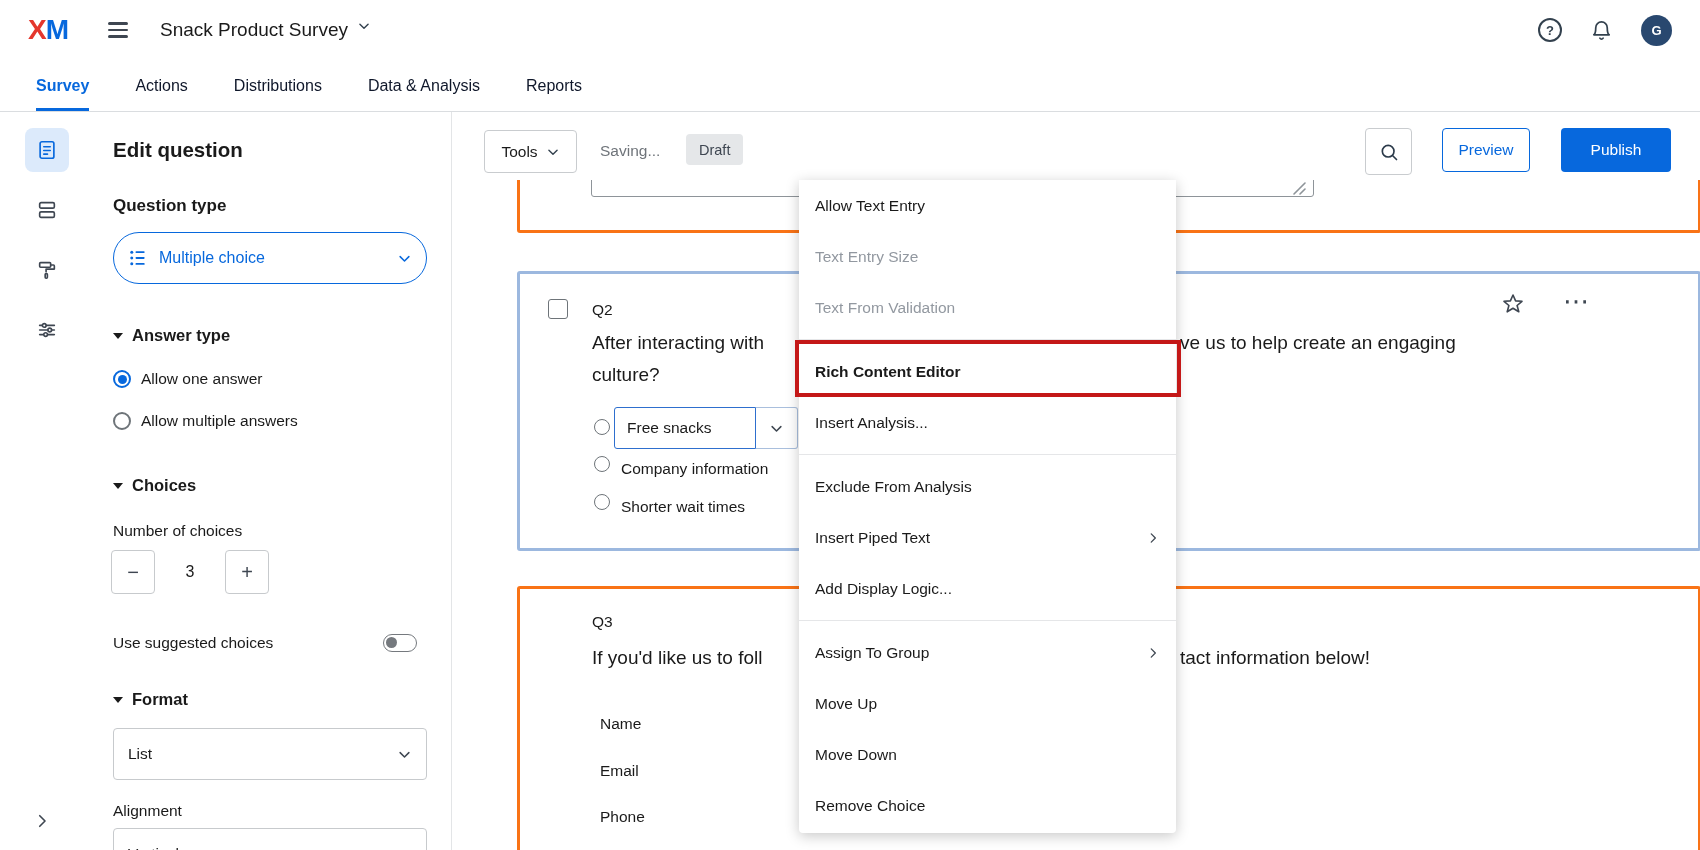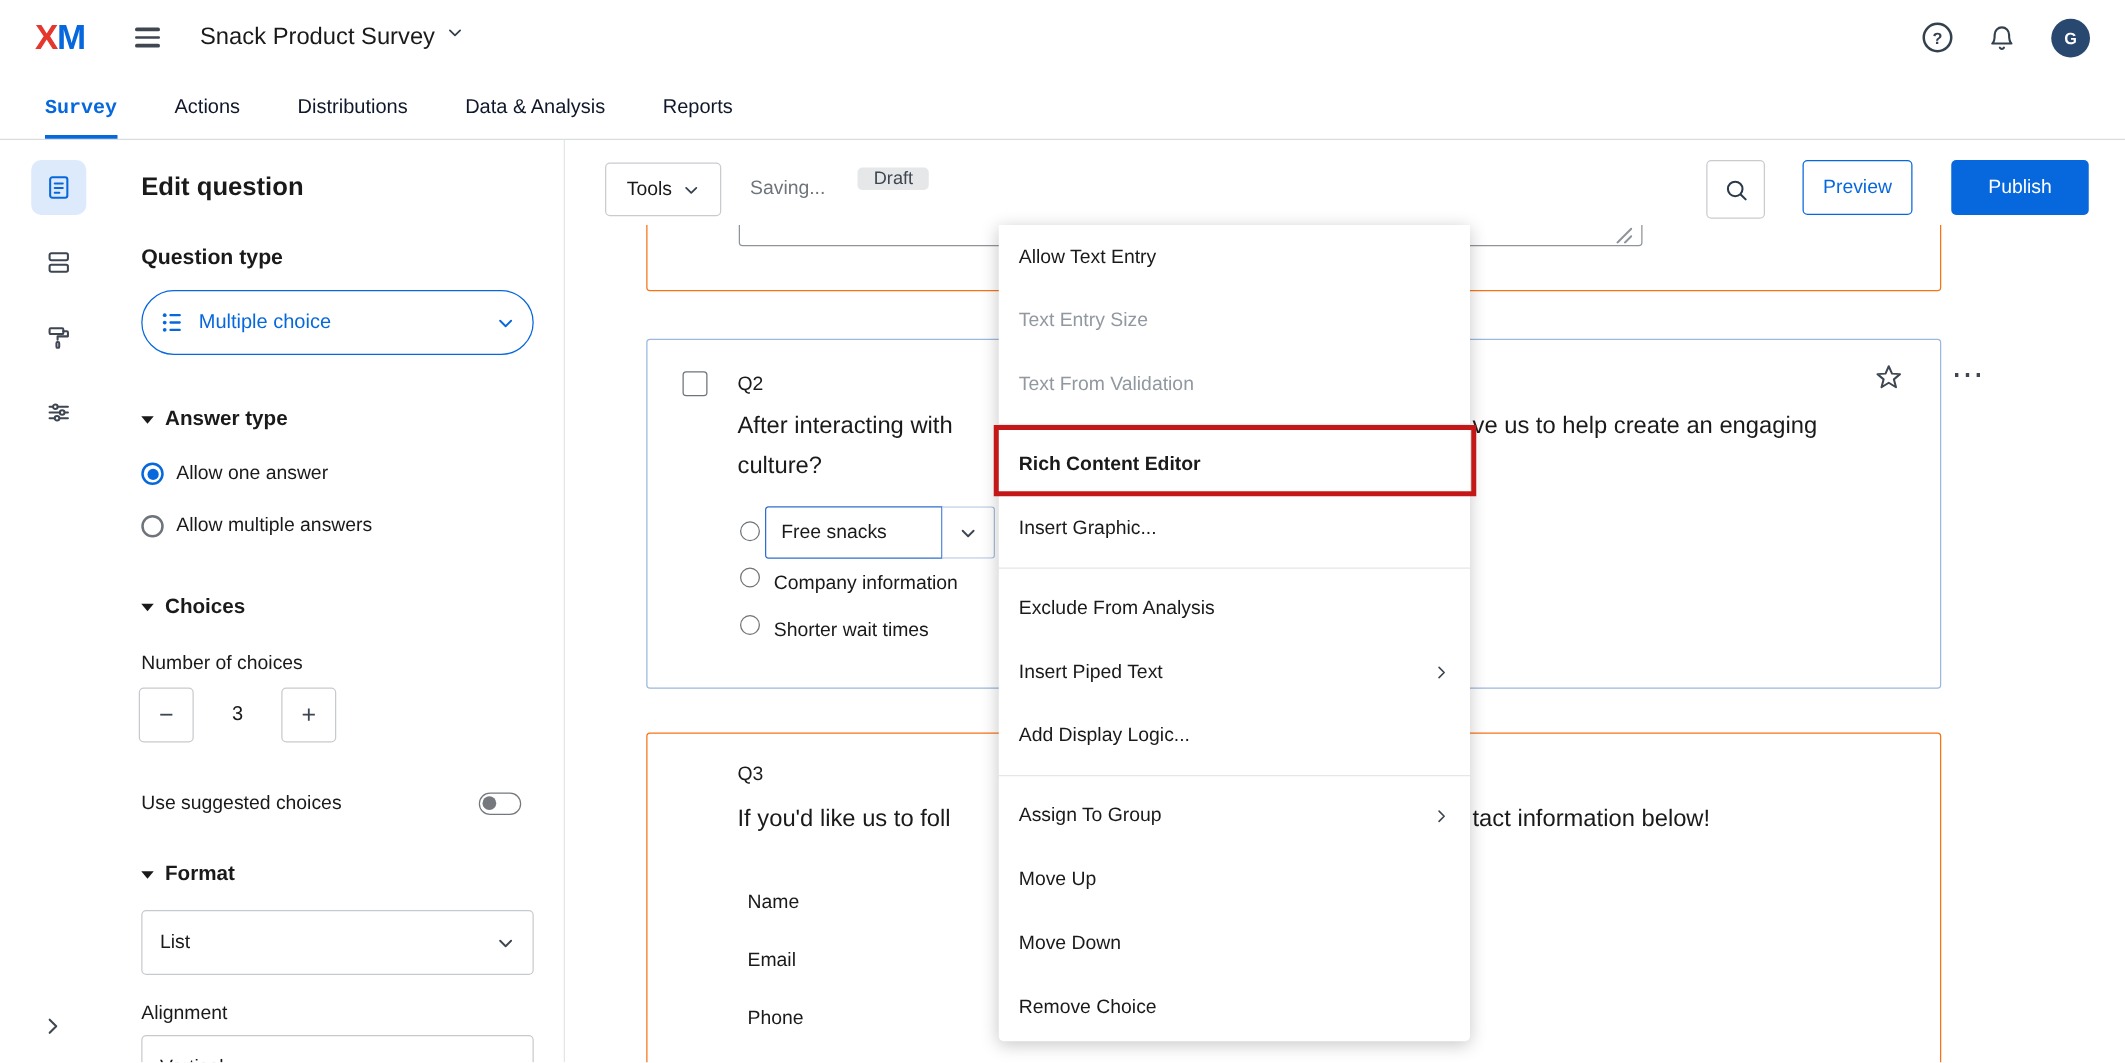--- a/index.html
+++ b/index.html
@@ -15,21 +15,21 @@
   .hamburger{margin-left:40px;display:flex;flex-direction:column;gap:4px;cursor:pointer;}
   .hamburger i{display:block;width:20px;height:2.5px;background:#3E4651;border-radius:2px;}
   .survey-title{margin-left:32px;font-size:19px;display:flex;gap:9px;cursor:pointer;}
   .hd-right{margin-left:auto;display:flex;align-items:center;gap:28px;}
   .help-circle{width:24px;height:24px;border:2px solid #33414E;border-radius:50%;font-size:13px;font-weight:700;color:#33414E;display:flex;align-items:center;justify-content:center;cursor:pointer;}
   .avatar{width:31px;height:31px;border-radius:50%;background:#29486F;color:#fff;font-size:13px;font-weight:700;display:flex;align-items:center;justify-content:center;cursor:pointer;}
 
   
   .tabbar{position:absolute;left:0;top:60px;width:1700px;height:52px;display:flex;align-items:stretch;gap:46px;padding:0 0 0 36px;border-bottom:1px solid #DADDE0;background:#fff;}
   .tab{display:flex;align-items:center;font-size:16px;color:#0f172a;cursor:pointer;border-bottom:3px solid transparent;padding-top:3px;}
-  .tab.active{color:var(--accent);font-weight:700;border-bottom-color:var(--accent);font-family:Liberation Mono, monospace;}
+  .tab.active{color:var(--accent);font-weight:700;border-bottom-color:var(--accent);}
 
   
   .rail{position:absolute;left:0;top:112px;width:95px;height:738px;background:#fff;}
   .rail-item{position:absolute;left:25px;width:44px;height:44px;border-radius:8px;display:flex;align-items:center;justify-content:center;cursor:pointer;}
   .rail-item.active{background:#DCEAFB;}
   .rail-item svg{stroke:#3E4651;}
   .rail-item.active svg{stroke:var(--accent);}
 
   
   .panel{position:absolute;left:95px;top:112px;width:357px;height:738px;background:#fff;border-right:1px solid #E3E5E7;overflow:hidden;}
@@ -47,27 +47,27 @@
   .plabel{position:absolute;left:18px;font-size:15.5px;}
   .step-btn{position:absolute;width:44px;height:44px;border:1px solid #C7CACD;border-radius:4px;background:#fff;display:flex;align-items:center;justify-content:center;font-size:20px;color:#3E4651;cursor:pointer;}
   .step-val{position:absolute;width:70px;height:44px;display:flex;align-items:center;justify-content:center;font-size:16px;}
   .toggle{position:absolute;width:34px;height:18px;border:1.5px solid #75797E;border-radius:10px;background:#fff;cursor:pointer;}
   .toggle .knob{position:absolute;left:2px;top:2px;width:11px;height:11px;border-radius:50%;background:#75797E;}
 
   
   .toolbar{position:absolute;left:452px;top:112px;width:1248px;height:68px;background:#fff;z-index:5;}
   .btn-tools{position:absolute;left:32px;top:18px;width:93px;height:43px;border:1px solid #C9CCCF;border-radius:4px;background:#fff;display:flex;align-items:center;justify-content:center;gap:8px;font-size:15.5px;cursor:pointer;}
   .saving{position:absolute;left:148px;top:30px;font-size:15.5px;color:#6F747A;}
-  .badge{position:absolute;left:234px;top:22px;height:18px;padding:0 13px;border-radius:4px;background:#E5E7E9;color:#3E4651;font-size:14.5px;display:flex;align-items:center;}
+  .badge{position:absolute;left:234px;top:22px;height:31px;padding:0 13px;border-radius:4px;background:#E5E7E9;color:#3E4651;font-size:14.5px;display:flex;align-items:center;}
   .icon-btn{position:absolute;left:913px;top:16px;width:47px;height:47px;border:1px solid #C9CCCF;border-radius:4px;background:#fff;display:flex;align-items:center;justify-content:center;cursor:pointer;}
   .btn-outline{position:absolute;left:990px;top:16px;width:88px;height:44px;border:1px solid var(--accent);border-radius:4px;background:#fff;color:var(--accent);font-size:15.5px;display:flex;align-items:center;justify-content:center;cursor:pointer;}
   .btn-primary{position:absolute;left:1109px;top:16px;width:110px;height:44px;border:none;border-radius:4px;background:var(--accent);color:#fff;font-size:15.5px;display:flex;align-items:center;justify-content:center;cursor:pointer;}
 
   
-  .card{position:absolute;left:517px;width:1036px;background:#fff;border:1px solid #f97316;border-radius:3px;z-index:1;}
+  .card{position:absolute;left:517px;width:1184px;background:#fff;border:3px solid #f97316;border-radius:3px;z-index:1;}
   .card.selected{border-color:#9CB8DF;}
   .qid{position:absolute;font-size:15.5px;}
   .qtext{position:absolute;font-size:19px;white-space:nowrap;}
   .checkbox{position:absolute;width:20px;height:20px;border:1.5px solid #6E7479;border-radius:3px;background:#fff;cursor:pointer;}
   .radio-sm{position:absolute;width:16px;height:16px;border:1.5px solid #6E7479;border-radius:50%;background:#fff;cursor:pointer;}
   .choice-lab{position:absolute;font-size:15.5px;}
   .choice-input{position:absolute;height:42px;border:1.5px solid #2E6FCE;border-radius:3px 0 0 3px;background:#fff;font-size:15.5px;padding:0 12px;font-family:"Liberation Sans",sans-serif;color:#1A1A1A;outline:none;}
   .choice-dd{position:absolute;width:42px;height:42px;border:1px solid #A9BFDD;border-left:none;border-radius:0 3px 3px 0;background:#fff;display:flex;align-items:center;justify-content:center;cursor:pointer;}
   .dots{position:absolute;font-size:26px;color:#3E4651;cursor:pointer;line-height:1;}
   .q1-textarea{position:absolute;left:591px;top:140px;width:723px;height:57px;border:1px solid #8E9499;border-radius:3px;background:#fff;z-index:2;}
@@ -300,21 +300,21 @@
         <span>Text Entry Size</span>
       </div>
     <div class="menu-item disabled">
         <span>Text From Validation</span>
       </div>
     <div class="menu-divider"></div>
     <div class="menu-item" style="font-weight:700">
         <span>Rich Content Editor</span>
       </div>
     <div class="menu-item">
-        <span>Insert Graphic...</span>
+        <span>Insert Analysis...</span>
       </div>
     <div class="menu-divider"></div>
     <div class="menu-item">
         <span>Exclude From Analysis</span>
       </div>
     <div class="menu-item">
       <span>Insert Piped Text</span>
       <svg width="14" height="14" viewBox="0 0 24 24" fill="none" stroke="#3E4651" stroke-width="2.2" stroke-linecap="round" stroke-linejoin="round">
           <path d="M9 5l7 7-7 7"></path>
         </svg>

